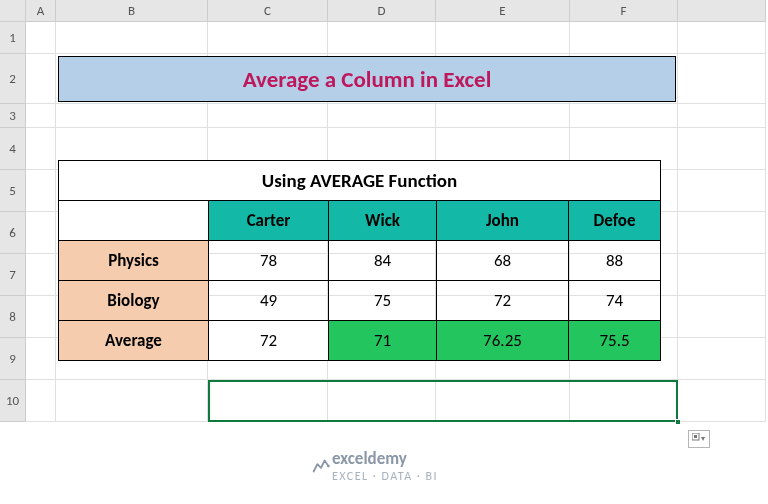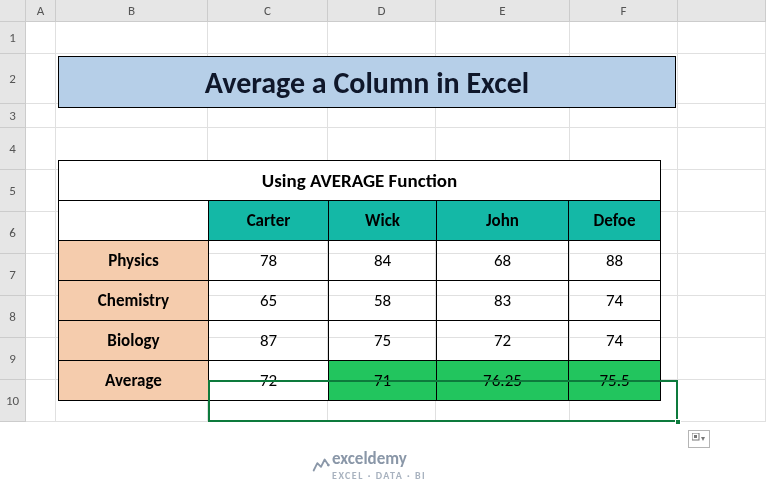--- a/index.html
+++ b/index.html
@@ -65,29 +65,29 @@
   .r6 { height: 42px; }
   .r7 { height: 42px; }
   .r8 { height: 42px; }
   .r9 { height: 42px; }
   .r10 { height: 42px; }
   .title-banner {
     position: absolute;
     left: 58px;
     top: 56px;
     width: 618px;
-    height: 52px;
+    height: 46px;
     background: #b6cfe8;
     border: 1.5px solid #000;
     display: flex;
     align-items: center;
     justify-content: center;
-    font-size: 30px;
+    font-size: 23px;
     font-weight: 700;
-    color: #0f172a;
+    color: #be185d;
   }
   .data-table {
     position: absolute;
     left: 58px;
     top: 130px;
     border-collapse: collapse;
     margin-top: 30px;
   }
   .data-table td, .data-table th {
     border: 1.5px solid #000;
@@ -141,25 +141,25 @@
     position: absolute;
     left: 310px;
     top: 448px;
     display: flex;
     align-items: center;
     color: #8a97a8;
     font-size: 17px;
     font-weight: 600;
   }
   .logo .sub {
-    font-size: 10px;
+    font-size: 12px;
     letter-spacing: 1.5px;
     color: #a8b2bf;
     display: block;
-    font-weight: 700;
+    font-weight: 400;
   }
   .logo svg { width: 22px; height: 22px; }
 </style>
 </head>
 <body>
 
 <div class="grid">
   <div class="hdr-row">
     <div class="hdr-corner"></div>
     <div class="col-hdr cA">A</div>
@@ -289,29 +289,22 @@
     <th class="wF">Defoe</th>
   </tr>
   <tr class="body-row">
     <td class="subj">Physics</td>
     <td>78</td>
     <td>84</td>
     <td>68</td>
     <td>88</td>
   </tr>
   <tr class="body-row">
-    <td class="subj">Chemistry</td>
-    <td>65</td>
-    <td>58</td>
-    <td>83</td>
-    <td>74</td>
-  </tr>
-  <tr class="body-row">
     <td class="subj">Biology</td>
-    <td>87</td>
+    <td>49</td>
     <td>75</td>
     <td>72</td>
     <td>74</td>
   </tr>
   <tr class="body-row avg-row">
     <td class="subj">Average</td>
     <td class="avg-first">72</td>
     <td class="avg-cell">71</td>
     <td class="avg-cell">76.25</td>
     <td class="avg-cell">75.5</td>

